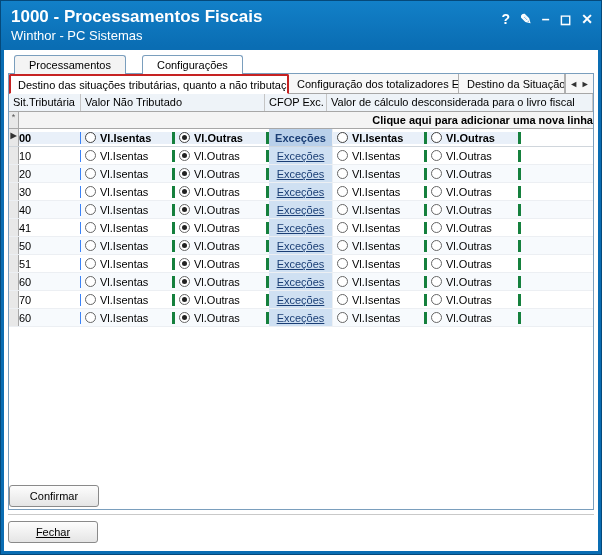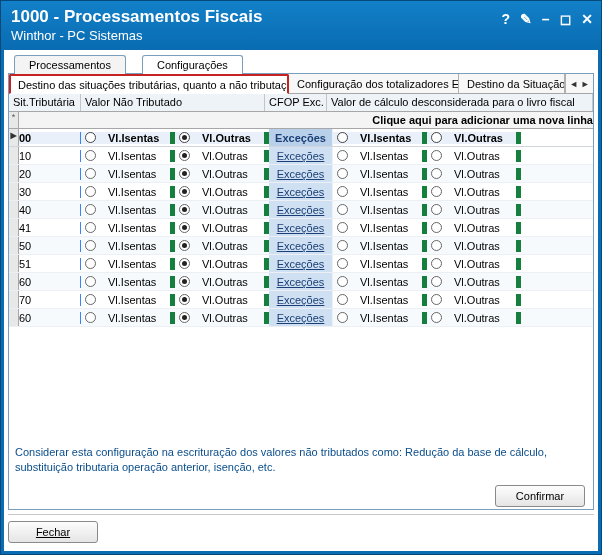--- a/index.html
+++ b/index.html
@@ -28,33 +28,33 @@
   .ch-cfop { width: 62px; }
   .ch-base { width: 266px; }
   .add-row { display: flex; background: #f4f4f4; border-bottom: 1px solid #a7a7a7; }
   .add-row .star { width: 10px; background: #e8e8e8; border-right: 1px solid #a7a7a7; text-align: center; font-size: 9px; color: #555; }
   .add-row .msg { flex: 1; text-align: right; font-weight: bold; padding: 2px 0; }
   .grid-body { flex: 1; overflow: hidden; background: #fff; }
   .grid-row { display: flex; height: 18px; border-bottom: 1px solid #eceff3; align-items: center; }
   .grid-row.current { background: #fff; }
   .rowhdr { width: 10px; height: 100%; background: #e8e8e8; border-right: 1px solid #a7a7a7; text-align: center; font-size: 8px; color: #333; padding-top: 2px; }
   .c-code { width: 62px; border-right: 1px solid #3b82f6; }
-  .c-radio { width: 94px; display: flex; align-items: center; gap: 12px; padding-left: 4px; border-right: 5px solid #15803d; }
+  .c-radio { width: 94px; display: flex; align-items: center; gap: 4px; padding-left: 4px; border-right: 3px solid #15803d; }
   .c-radio .dot { width: 11px; height: 11px; border: 1px solid #666; border-radius: 50%; display: inline-flex; align-items: center; justify-content: center; background: #fff; }
   .c-radio .dot.sel::after { content: ""; width: 5px; height: 5px; background: #222; border-radius: 50%; display: block; }
   .c-exc { width: 64px; background: #cfe0f2; text-align: left; border-right: 1px solid #eceff3; height: 100%; display: flex; align-items: center; justify-content: center; color: #1a3e75; cursor: pointer; }
   .grid-row .underline { text-decoration: underline; }
   .grid-row.current .c-code,
   .grid-row.current .c-radio,
   .grid-row.current .c-exc { background: #e9f0f9; }
   .grid-row.current .c-exc { background: #b9d0ea; }
   .hdr-row { font-weight: bold; background: #f7fafd; border-bottom: 1px solid #d0d6dc; }
   .hdr-row .c-radio .dot { border-color: #444; }
   .footer-note { padding: 10px 6px 6px 6px; color: #0a4d8a; line-height: 1.35; }
-  .btn-row { display: flex; justify-content: flex-end; gap: 8px; padding: 4px 8px 2px 0; }
+  .btn-row { display: flex; gap: 8px; padding: 4px 8px 2px 0; }
   .btn-row2 { display: flex; justify-content: flex-start; padding: 6px 8px 2px 0; text-decoration: underline; }
   .btn { min-width: 90px; height: 22px; background: linear-gradient(#fdfdfd, #e5e5e5); border: 1px solid #8a8a8a; border-radius: 3px; cursor: pointer; font-size: 11px; text-align: center; display: inline-flex; align-items: center; justify-content: center; }
   .sep-line { height: 1px; background: #c9c9c9; margin: 4px 0 0 0; }
   .grid-row:nth-child(even) { background: #f7fafd; }
 </style>
 </head>
 <body>
 
 <div class="window">
   <div class="titlebar">
@@ -333,21 +333,20 @@
               </div>
               <div class="c-radio">
                 <span class="dot"></span>
                 <span>Vl.Outras</span>
               </div>
             </div>
           </div>
 
       </div>
 
-      <div class="footer-note">Considerar esta configuração na escrituração dos valores não tributados como: Redução da base de cálculo, substituição tributaria operação anterior, isenção, etc.</div>
 
       <div class="btn-row">
         <div class="btn">Confirmar</div>
       </div>
     </div>
 
     <div class="sep-line"></div>
     <div class="btn-row2">
       <div class="btn">Fechar</div>
     </div>

